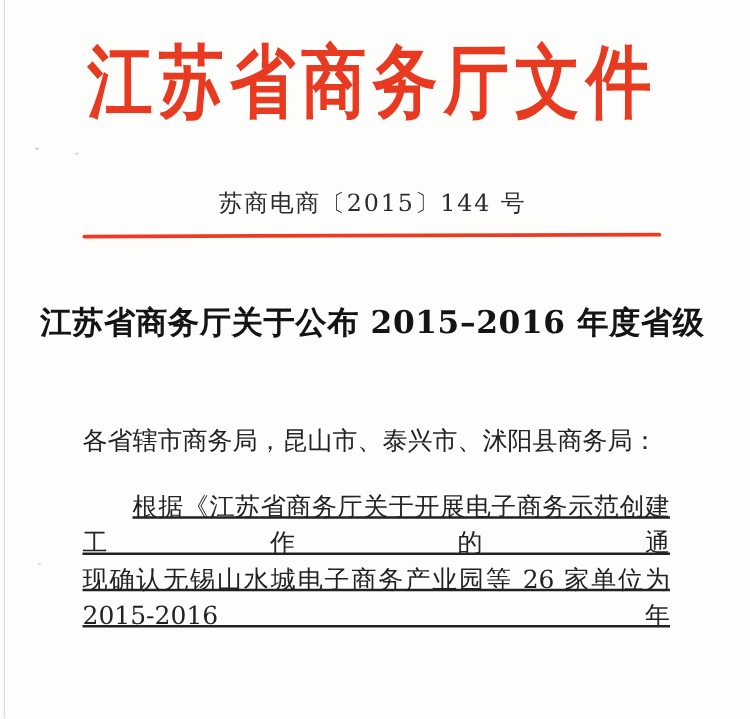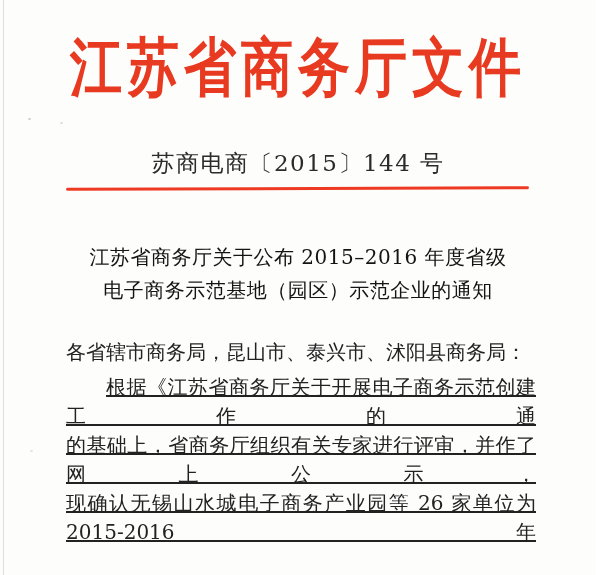--- a/index.html
+++ b/index.html
@@ -34,48 +34,48 @@
     font-weight: 700;
     color: #e83a20;
     letter-spacing: 5px;
     transform: scaleY(1.22);
     transform-origin: top center;
     white-space: nowrap;
   }
   .doc-number {
     position: absolute; top: 151px; left: 0; right: 0;
     text-align: center;
-    font-size: 23px; line-height: 24px;
+    font-size: 19px; line-height: 24px;
     color: #2b2b2b;
     letter-spacing: 1.5px;
   }
   .red-rule {
     position: absolute; top: 187px; left: 66px;
     width: 463px; height: 3px;
     background: #ee3a22;
     border-radius: 2px;
     transform: rotate(-0.18deg);
   }
   .doc-title {
     position: absolute; top: 241px; left: 25px; right: 25px;
     text-align: center;
-    font-size: 20px; line-height: 33px;
-    font-weight: 400;
+    font-size: 25px; line-height: 33px;
+    font-weight: 700;
     color: #141414;
     letter-spacing: 0.5px;
   }
   .doc-title .title-line { display: block; }
   .doc-body {
     position: absolute; top: 338px; left: 66px;
     width: 470px;
     font-size: 20px; line-height: 29px;
     color: #222222;
   }
   .salutation {
-    margin-bottom: 6px;
+    margin-bottom: 24px;
     white-space: nowrap;
   }
   .para-line {
     text-align: justify;
     text-align-last: justify;
     text-decoration: underline;
   }
   .para-line.first { text-indent: 2em; }
 </style>
 </head>
@@ -88,26 +88,24 @@
   <div class="speckle sp3"></div>
 
   <div class="red-header">江苏省商务厅文件</div>
 
   <div class="doc-number">苏商电商〔2015〕144 号</div>
 
   <div class="red-rule"></div>
 
   <div class="doc-title">
     <span class="title-line">江苏省商务厅关于公布 2015–2016 年度省级</span>
-    <span class="title-line">电子商务示范基地（园区）示范企业的通知</span>
   </div>
 
   <div class="doc-body">
     <div class="salutation">各省辖市商务局，昆山市、泰兴市、沭阳县商务局：</div>
 
     <div class="paragraph">
       <div class="para-line first">根据《江苏省商务厅关于开展电子商务示范创建工作的通</div>
-      <div class="para-line">的基础上，省商务厅组织有关专家进行评审，并作了网上公示，</div>
       <div class="para-line">现确认无锡山水城电子商务产业园等 26 家单位为 2015-2016 年</div>
 
     </div>
   </div>
 </div>
 
 </body></html>

